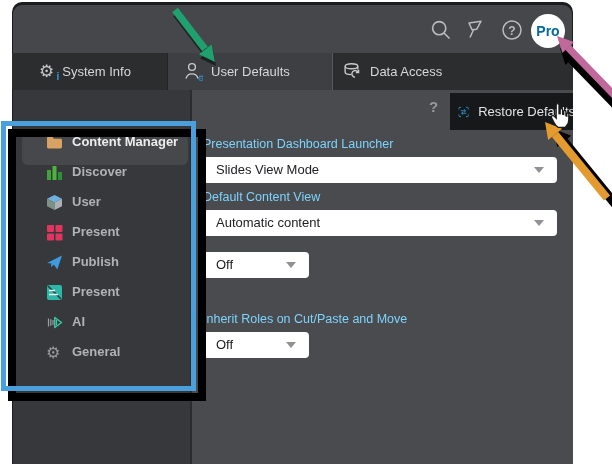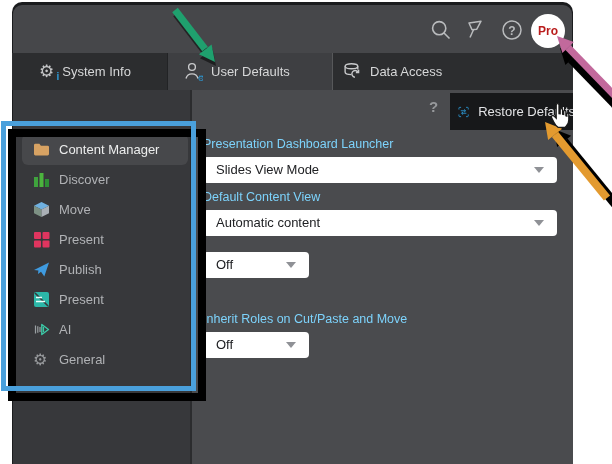--- a/index.html
+++ b/index.html
@@ -12,42 +12,42 @@
     position:absolute;left:12px;top:2px;width:561px;height:462px;
     background:#1b1c1e;border-radius:10px 10px 0 0;overflow:hidden;z-index:1;
   }
   .appbar{
     position:absolute;left:1px;top:3px;width:559px;height:48px;
     background:#46474a;border-radius:9px 9px 0 0;
   }
   .appbar .icn{position:absolute;top:14px;width:22px;height:22px;}
   .pro-badge{
     position:absolute;left:518px;top:9px;width:34px;height:34px;border-radius:50%;
-    background:#ffffff;color:#b91c1c;font-size:12px;font-weight:bold;
+    background:#ffffff;color:#0369a1;font-size:14px;font-weight:bold;
     display:flex;align-items:center;justify-content:center;
   }
   
   .tabrow{position:absolute;left:0;top:51px;width:561px;height:37px;background:#2c2d2f;}
   .tab{
     position:absolute;top:0;height:37px;display:flex;align-items:center;
     color:#d6d7d8;font-size:13px;background:#2c2d2f;box-sizing:border-box;
   }
   .tab .tlabel{margin-left:8px;}
   .tab1{left:1px;width:155px;padding-left:26px;border-right:1px solid #222325;}
   .tab2{left:156px;width:165px;padding-left:16px;background:#3e3f42;border-right:1px solid #57585a;}
   .tab3{left:321px;width:240px;padding-left:10px;}
   .gear-glyph{font-family:"DejaVu Sans", sans-serif;font-size:17px;color:#c4c5c7;line-height:1;position:relative;}
   .gear-glyph .blue-i{position:absolute;right:-5px;bottom:-2px;color:#2d9bd8;font-size:10px;font-weight:bold;font-family:"Liberation Sans",sans-serif;}
   
   .sidebar{position:absolute;left:1px;top:88px;width:177px;height:374px;background:#37383b;}
   .content{position:absolute;left:178px;top:88px;width:383px;height:374px;background:#4a4b4e;border-left:2px solid #2b2c2e;box-sizing:border-box;}
   
   .side-item{
-    position:absolute;left:0;width:177px;height:30px;display:flex;align-items:center;
-    color:#b0b2b5;font-size:13px;font-weight:400;
+    position:absolute;left:13px;width:177px;height:30px;display:flex;align-items:flex-start;
+    color:#b0b2b5;font-size:13px;font-weight:700;
   }
   .side-item .sicon{width:17px;height:17px;margin-left:20px;flex:0 0 auto;}
   .side-item .slabel{margin-left:9px;white-space:nowrap;}
   .side-item.selected{color:#eceded;}
   .select-pill{
     position:absolute;left:9px;top:44px;width:166px;height:31px;background:#47484b;border-radius:6px;
   }
   
   .help-q{position:absolute;left:237px;top:8px;color:#97999c;font-size:15px;font-weight:bold;}
   .restore-btn{
@@ -145,21 +145,21 @@
         </svg>
         <span class="slabel">Discover</span>
       </div>
 
       <div class="side-item" style="top:104px">
         <svg class="sicon" viewBox="0 0 17 17">
           <polygon points="8.5,1 16,4.8 8.5,8.6 1,4.8" fill="#6fb0e0"></polygon>
           <polygon points="1,4.8 8.5,8.6 8.5,16 1,12.2" fill="#7d9184"></polygon>
           <polygon points="16,4.8 8.5,8.6 8.5,16 16,12.2" fill="#aab0b6"></polygon>
         </svg>
-        <span class="slabel">Move</span>
+        <span class="slabel">User</span>
       </div>
 
       <div class="side-item" style="top:134px">
         <svg class="sicon" viewBox="0 0 17 17">
           <rect x="1" y="1" width="7" height="7" rx="1" fill="#e0355f"></rect>
           <rect x="9.5" y="1" width="7" height="7" rx="1" fill="#e0355f"></rect>
           <rect x="1" y="9.5" width="7" height="7" rx="1" fill="#e0355f"></rect>
           <rect x="9.5" y="9.5" width="7" height="7" rx="1" fill="#e0355f"></rect>
         </svg>
         <span class="slabel">Present</span>

